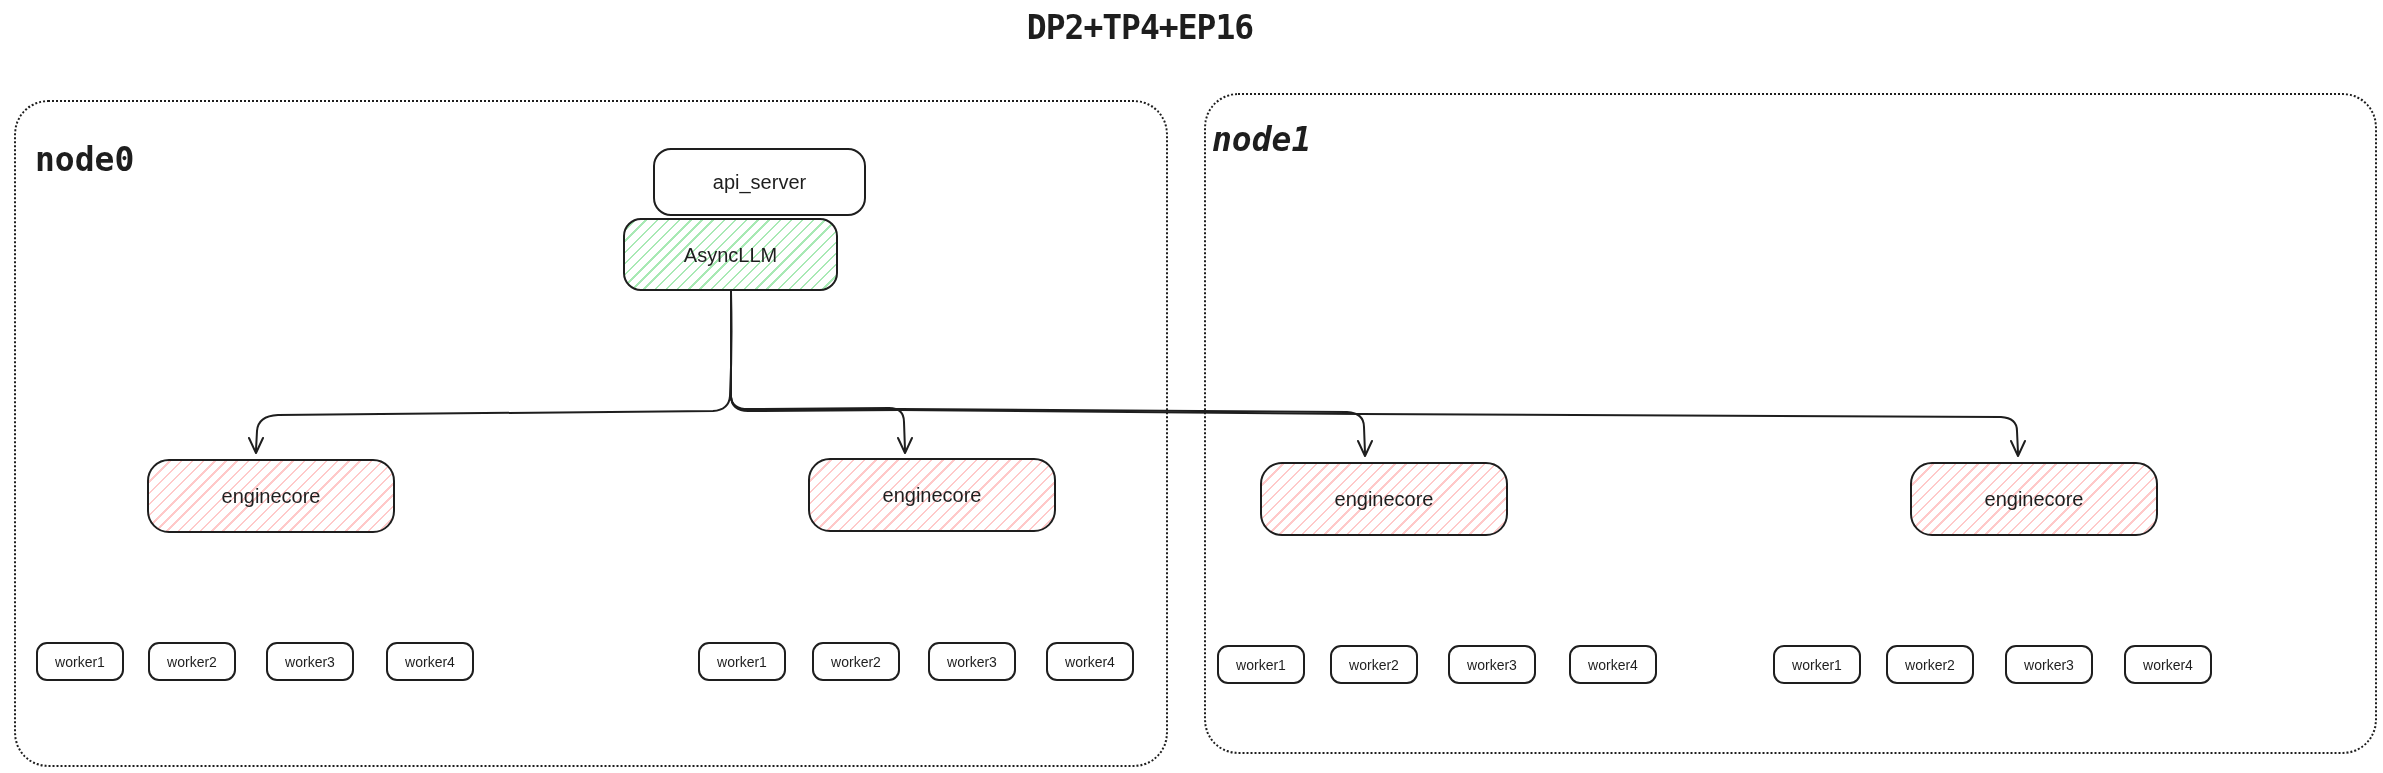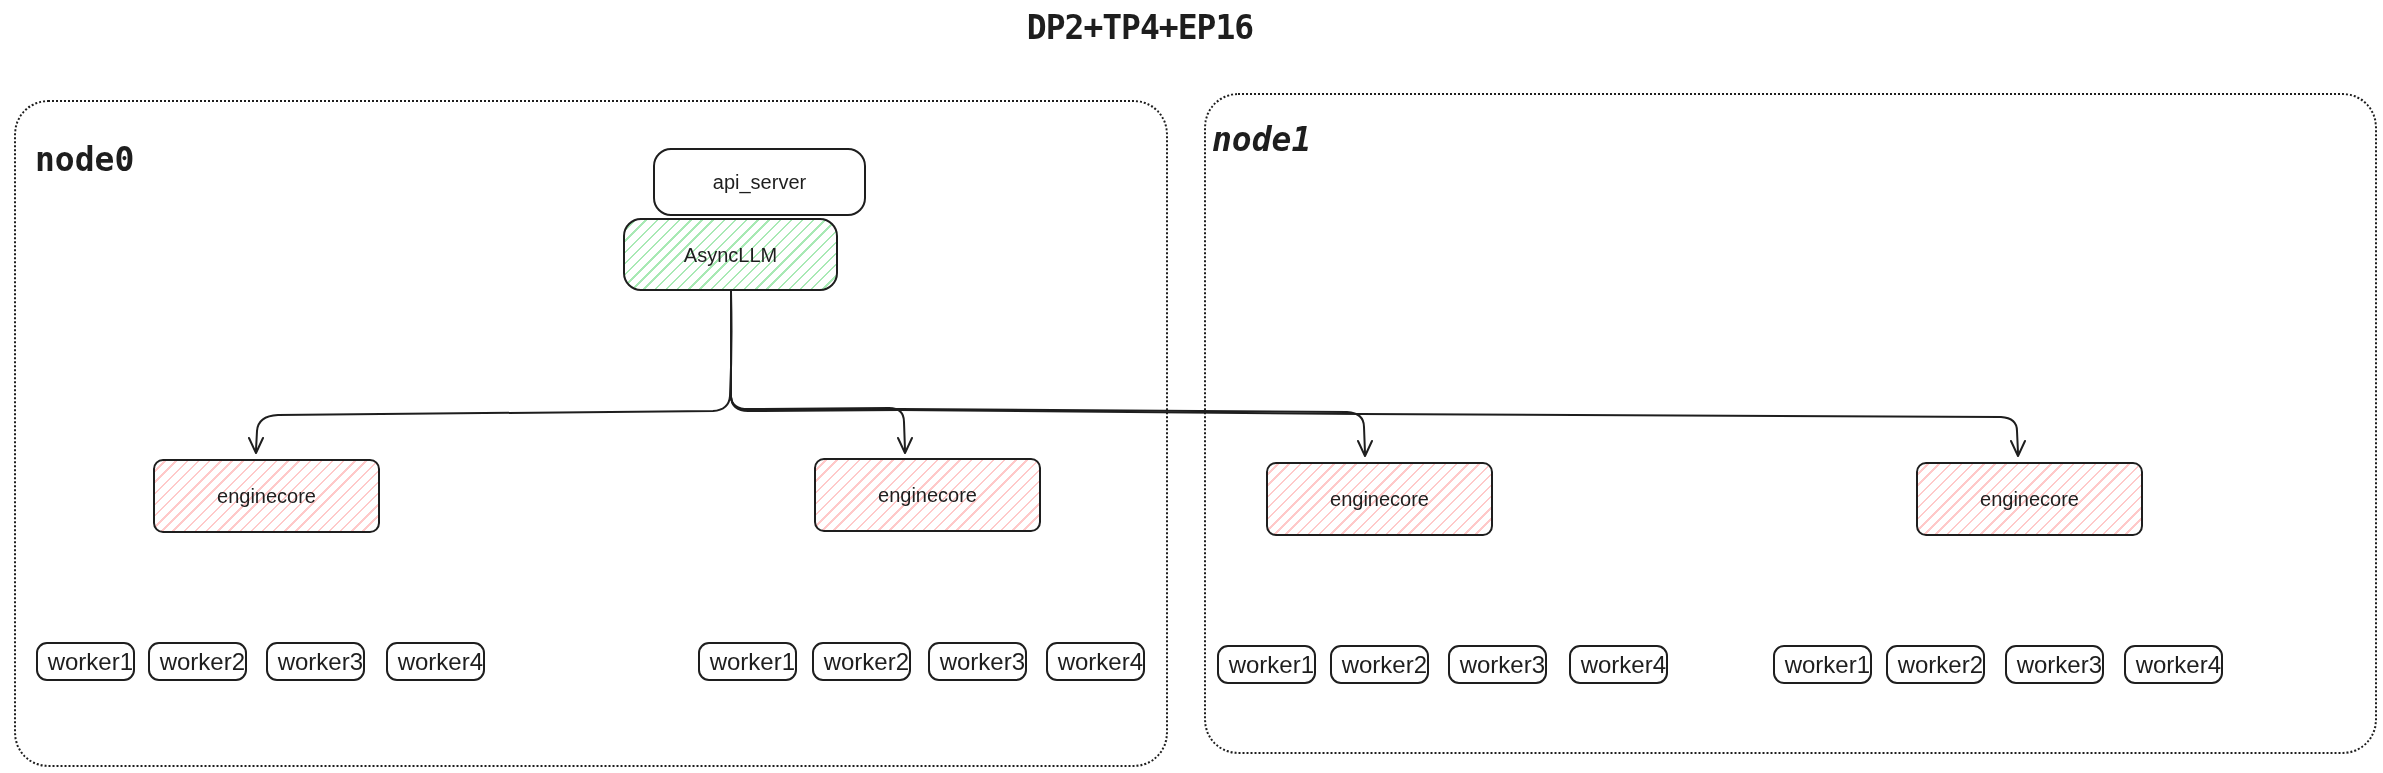--- a/index.html
+++ b/index.html
@@ -39,34 +39,32 @@
   }
   .big{border-radius:18px;}
   #api-server-box{left:625px;top:148px;width:213px;height:68px;margin-left:28px;}
   #asyncllm-box{
     left:623px;top:218px;width:215px;height:73px;
     background:repeating-linear-gradient(135deg,
       transparent 0px,transparent 6.2px,
       var(--green-hatch) 6.2px,var(--green-hatch) 7.9px);
   }
   .enginecore{
-    width:227px;height:74px;border-radius:10px;border-width:2.8px;
+    width:248px;height:74px;border-radius:22px;border-width:2.8px;
     background:repeating-linear-gradient(135deg,
       transparent 0px,transparent 6.2px,
       var(--red-hatch) 6.2px,var(--red-hatch) 7.9px);
-    margin-left:6px;
   }
   #enginecore-0{left:147px;top:459px;}
   #enginecore-1{left:808px;top:458px;}
   #enginecore-2{left:1260px;top:462px;}
   #enginecore-3{left:1910px;top:462px;}
   .worker{
-    width:99px;height:39px;border-radius:11px;border-width:2.4px;
-    font-size:24px;
-    justify-content:flex-end;
+    width:88px;height:39px;border-radius:11px;border-width:2.4px;
+    font-size:14px;
   }
   svg.wires{position:absolute;left:0;top:0;pointer-events:none;}
   svg.wires path{fill:none;stroke:var(--stroke);stroke-width:2;stroke-linecap:round;stroke-linejoin:round;}
 </style>
 </head>
 <body>
 
 <div id="canvas">
 
   <div class="title">DP2+TP4+EP16</div>

